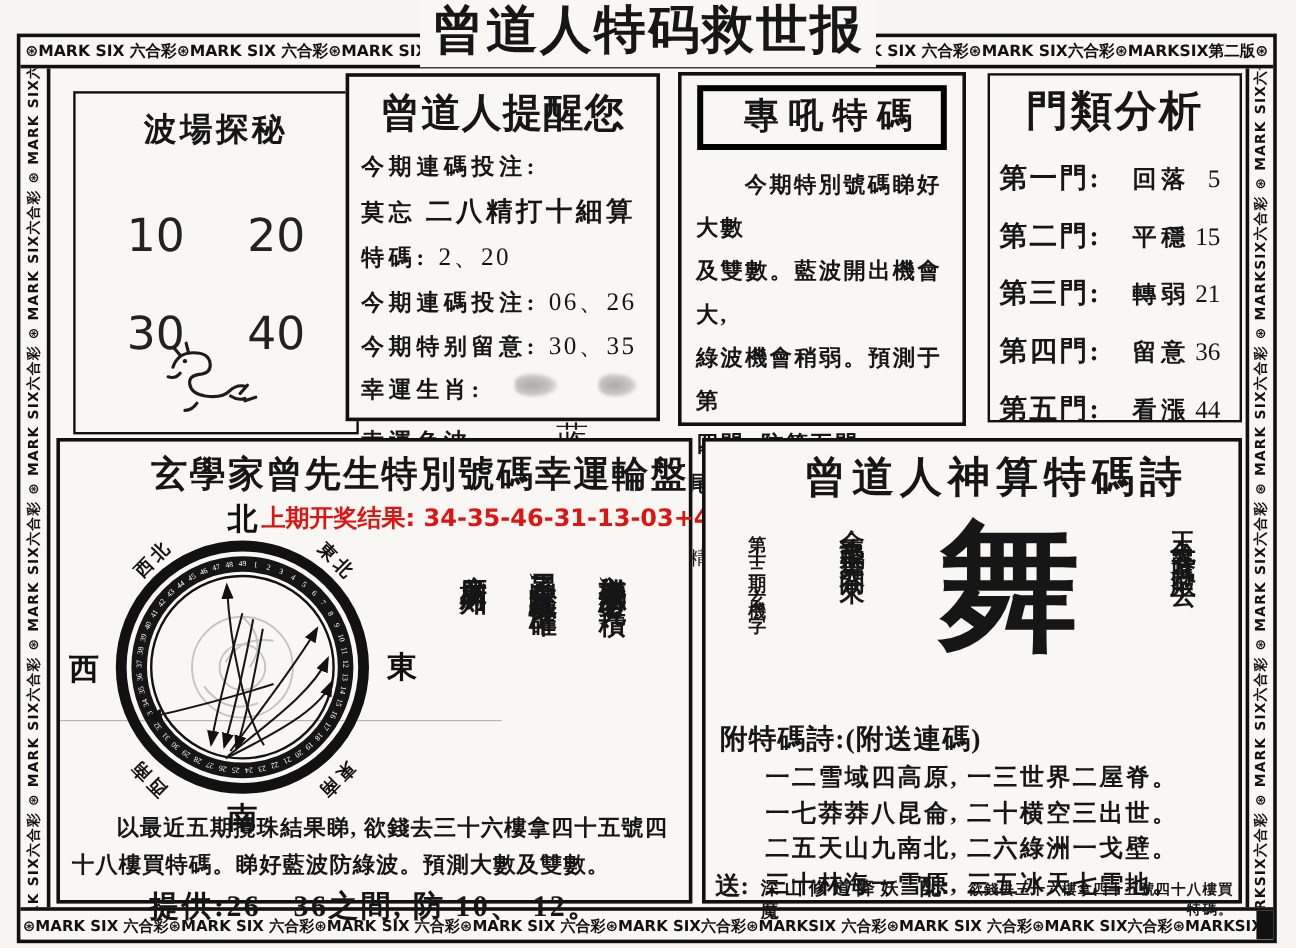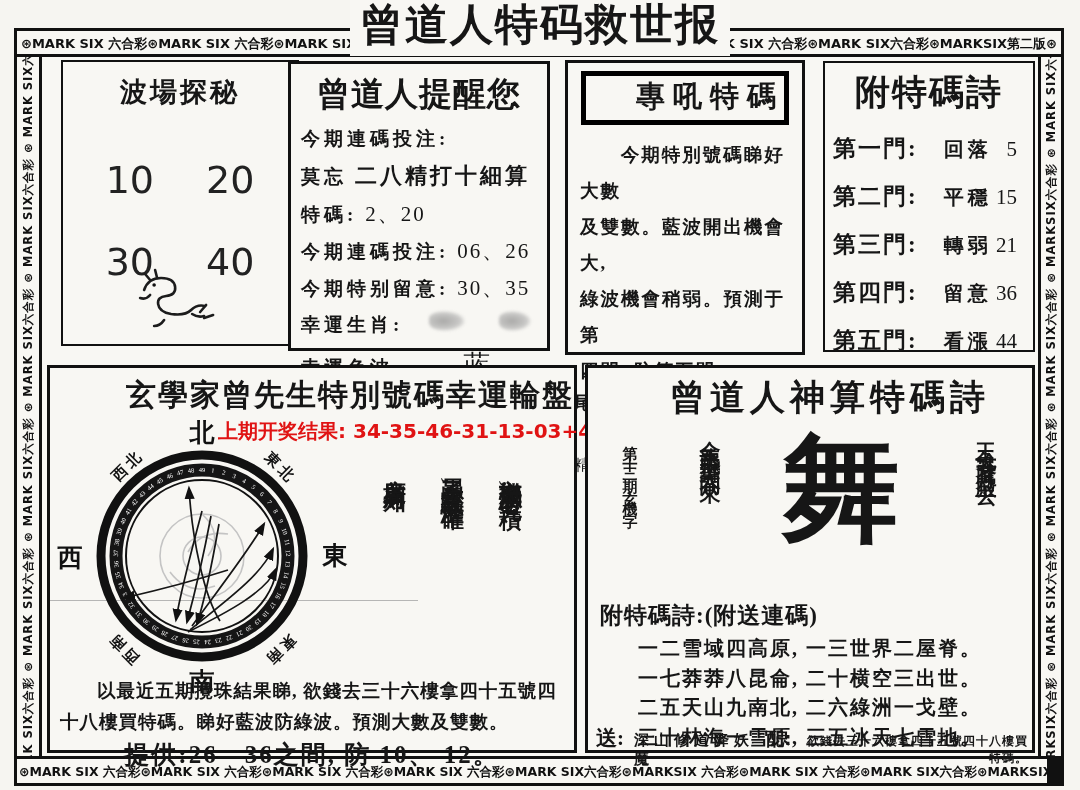--- a/index.html
+++ b/index.html
@@ -18,39 +18,39 @@
   #strip-bottom .endblock { position:absolute; right:0; top:0; bottom:0; width:14px; background:#111; }
 
   
   #page-title { position:absolute; left:50%; top:-4px; transform:translateX(-50%); z-index:6; background:#f8f7f3; padding:0 10px 2px 10px; font-family:"DejaVu Sans", sans-serif; font-weight:900; font-size:43px; letter-spacing:2px; white-space:nowrap; }
 
   
   #content { position:absolute; left:28px; top:29px; right:26px; bottom:30px; }
   .box { position:absolute; border:3px solid #111; background:#f8f7f3; }
 
   
-  #box-bochang { left:16px; top:0; width:238px; height:286px; border-width:2px; }
+  #box-bochang { left:16px; top:16px; width:238px; height:286px; border-width:2px; }
   #box-bochang .btitle { text-align:center; margin-top:12px; font-size:27px; font-weight:bold; letter-spacing:3px; }
   #bochang-nums { display:grid; grid-template-columns:auto auto; justify-content:center; column-gap:52px; row-gap:38px; margin-top:48px; font-family:"DejaVu Sans", sans-serif; font-size:38px; color:#222; }
   #dragon { position:absolute; left:50%; bottom:14px; transform:translateX(-58%); }
 
   
   #box-remind { left:243px; top:1px; width:262px; height:290px; }
   #box-remind .btitle { text-align:center; margin-top:8px; font-family:"DejaVu Sans", sans-serif; font-weight:900; font-size:33px; letter-spacing:1px; }
   .rline { display:flex; align-items:baseline; padding:0 10px; margin-top:9px; }
   .rlabel { font-weight:bold; font-size:19px; letter-spacing:4px; white-space:nowrap; }
   .rvalue { font-size:21px; margin-left:8px; letter-spacing:2px; }
   .rvalue.big { font-size:22px; font-weight:bold; letter-spacing:3px; }
   .rvalue.blue-big { font-size:27px; margin-left:60px; }
   .smudge { display:inline-block; width:36px; height:20px; margin-left:26px; border-radius:40% 55% 50% 45%; background:radial-gradient(ellipse at 40% 50%, #777 0%, #aaa 55%, transparent 75%); filter:blur(1.5px); opacity:.6; }
   .smudge + .smudge { margin-left:34px; width:32px; }
 
   
   #box-zhuanhou { left:520px; top:0; width:240px; height:295px; }
-  #zh-titlebox { margin:8px auto 0 auto; width:208px; border:5px solid #000; text-align:right; font-size:29px; font-weight:bold; letter-spacing:8px; padding:1px 0 3px 18px; }
+  #zh-titlebox { margin:8px auto 0 auto; width:208px; border:5px solid #000; text-align:center; font-size:29px; font-weight:bold; letter-spacing:8px; padding:1px 0 3px 18px; }
   .zh-body { margin-top:12px; padding:0 12px; font-weight:bold; font-size:18.5px; letter-spacing:2px; line-height:36px; }
   .zh-body .indent { text-indent:2.2em; }
   .zh-tail { display:flex; padding:0 6px; margin-top:2px; }
   .zh-tail .tl { font-weight:bold; font-size:18px; white-space:nowrap; }
   .zh-tail .tv { font-size:20px; margin-left:14px; letter-spacing:4px; }
   .zh-tail.second { margin-left:96px; margin-top:2px; }
   .zh-select { display:flex; padding:0 6px; margin-top:8px; }
 
   
   #box-menlei { left:778px; top:1px; width:212px; height:291px; border-width:2.5px; }
@@ -180,21 +180,21 @@
         <div class="zh-tail second">
           <span class="tv"><b>雙</b>&nbsp;&nbsp;<span>0、8</span></span>
         </div>
         <div class="zh-select">
           <span class="tl">精選碼:</span>
           <span class="tv">1、27、31、36</span>
         </div>
       </div>
 
       <div id="box-menlei" class="box">
-        <div class="btitle">附特碼詩</div>
+        <div class="btitle">門類分析</div>
         <div class="mrow">
           <span class="mlabel">第一門:</span>
           <span class="mstatus">回落</span>
           <span class="mvalue">5</span>
         </div>
         <div class="mrow">
           <span class="mlabel">第二門:</span>
           <span class="mstatus">平穩</span>
           <span class="mvalue">15</span>
         </div>

